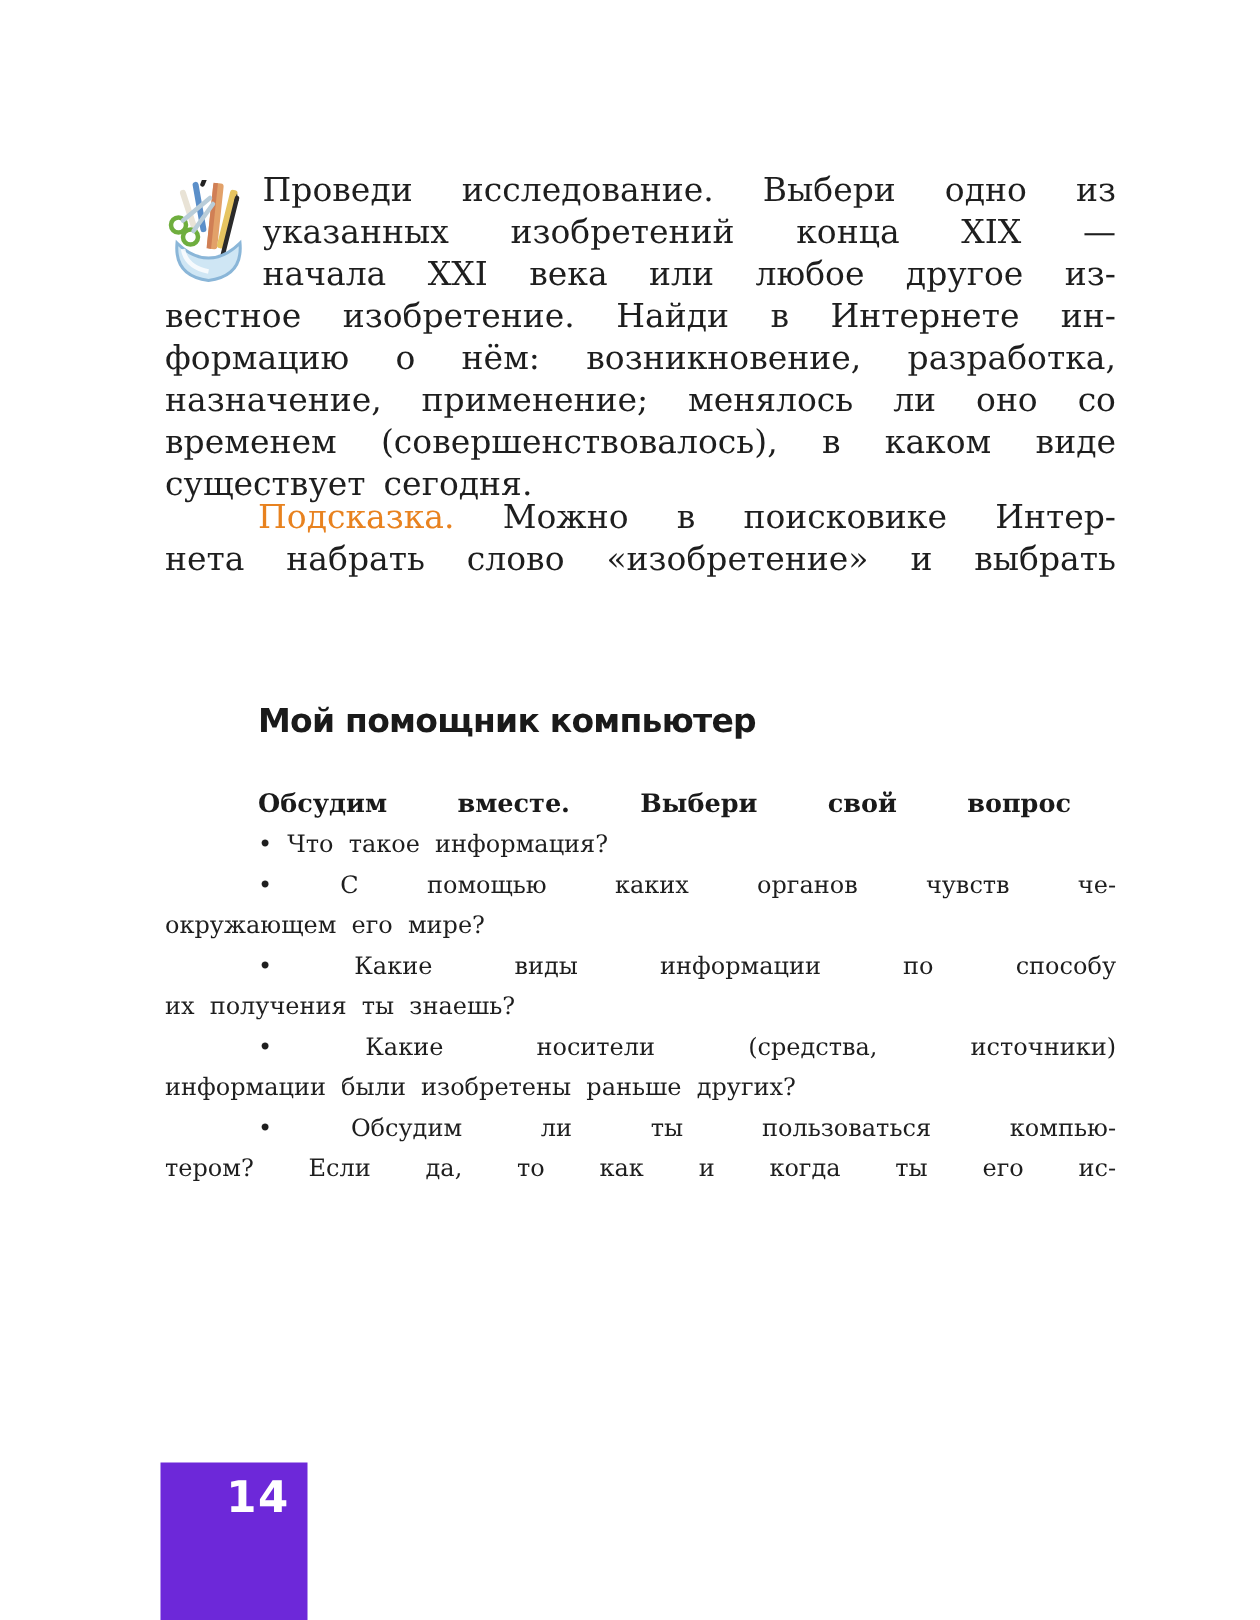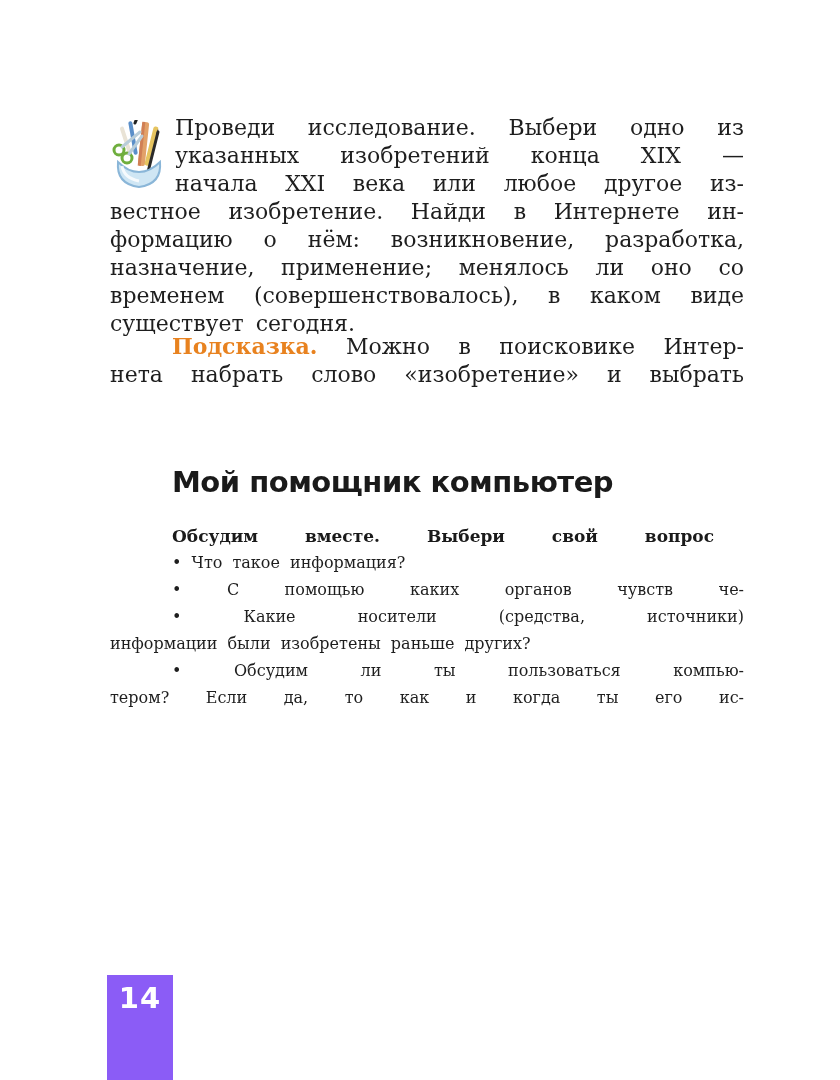--- a/index.html
+++ b/index.html
@@ -9,29 +9,29 @@
     font-family:"DejaVu Serif", serif;
     color:#1e1e1e;
   }
   .col { position:absolute; left:110px; width:634px; }
 
   
   .tblock { font-size:22px; line-height:28px; }
   .tblock .line { text-align:justify; text-align-last:justify; white-space:normal; }
   .tblock .line.indent { text-indent:62px; }
   .tblock .line.last { text-align-last:left; word-spacing:5px; }
-  .lead { color:#e8821f; font-weight:bold;margin-top:16px; }
+  .lead { color:#e8821f; font-weight:normal;margin-top:16px; }
 
   .para1 { top:82px;margin-top:32px; }
   .hint  { top:332px; }
 
   .heading {
     top:461px; left:110px; width:634px; position:absolute;
     font-family:"DejaVu Sans", sans-serif; font-weight:bold;
-    font-size:29px; line-height:42px; letter-spacing:-0.5px;
+    font-size:22px; line-height:42px; letter-spacing:-0.5px;
     text-indent:62px; color:#1a1a1a;
   }
   .subheading {
     top:522px; font-size:17px; font-weight:bold; line-height:28px;
     text-indent:62px; padding-right:30px; box-sizing:border-box;
     text-align:justify; text-align-last:justify; color:#1a1a1a;
   }
   .bullets { top:549px; font-size:16px; line-height:27px; }
 
   
@@ -89,26 +89,31 @@
 <h1 class="heading" style="margin:0">Мой помощник компьютер</h1>
 
 <div class="col subheading">Обсудим вместе. Выбери свой вопрос</div>
 
 <div class="col bullets tblock">
   <div>
       <div class="line indent last">• Что такое информация?</div>
     </div>
   <div>
       <div class="line indent">• С помощью каких органов чувств че-</div>
+      <div class="line last">окружающем его мире?</div>
+    </div>
+  <div>
+      <div class="line indent">• Какие виды информации по способу</div>
+      <div class="line last">их получения ты знаешь?</div>
     </div>
   <div>
       <div class="line indent">• Какие носители (средства, источники)</div>
       <div class="line last">информации были изобретены раньше других?</div>
     </div>
   <div>
       <div class="line indent">• Обсудим ли ты пользоваться компью-</div>
       <div class="line">тером? Если да, то как и когда ты его ис-</div>
     </div>
 </div>
 
-<div class="pagenum-block" style="background: #8b5cf6;">
+<div class="pagenum-block" style="background: #6d28d9; padding-left: 32px;">
   <div class="num">14</div>
 </div>
 
 </body></html>

